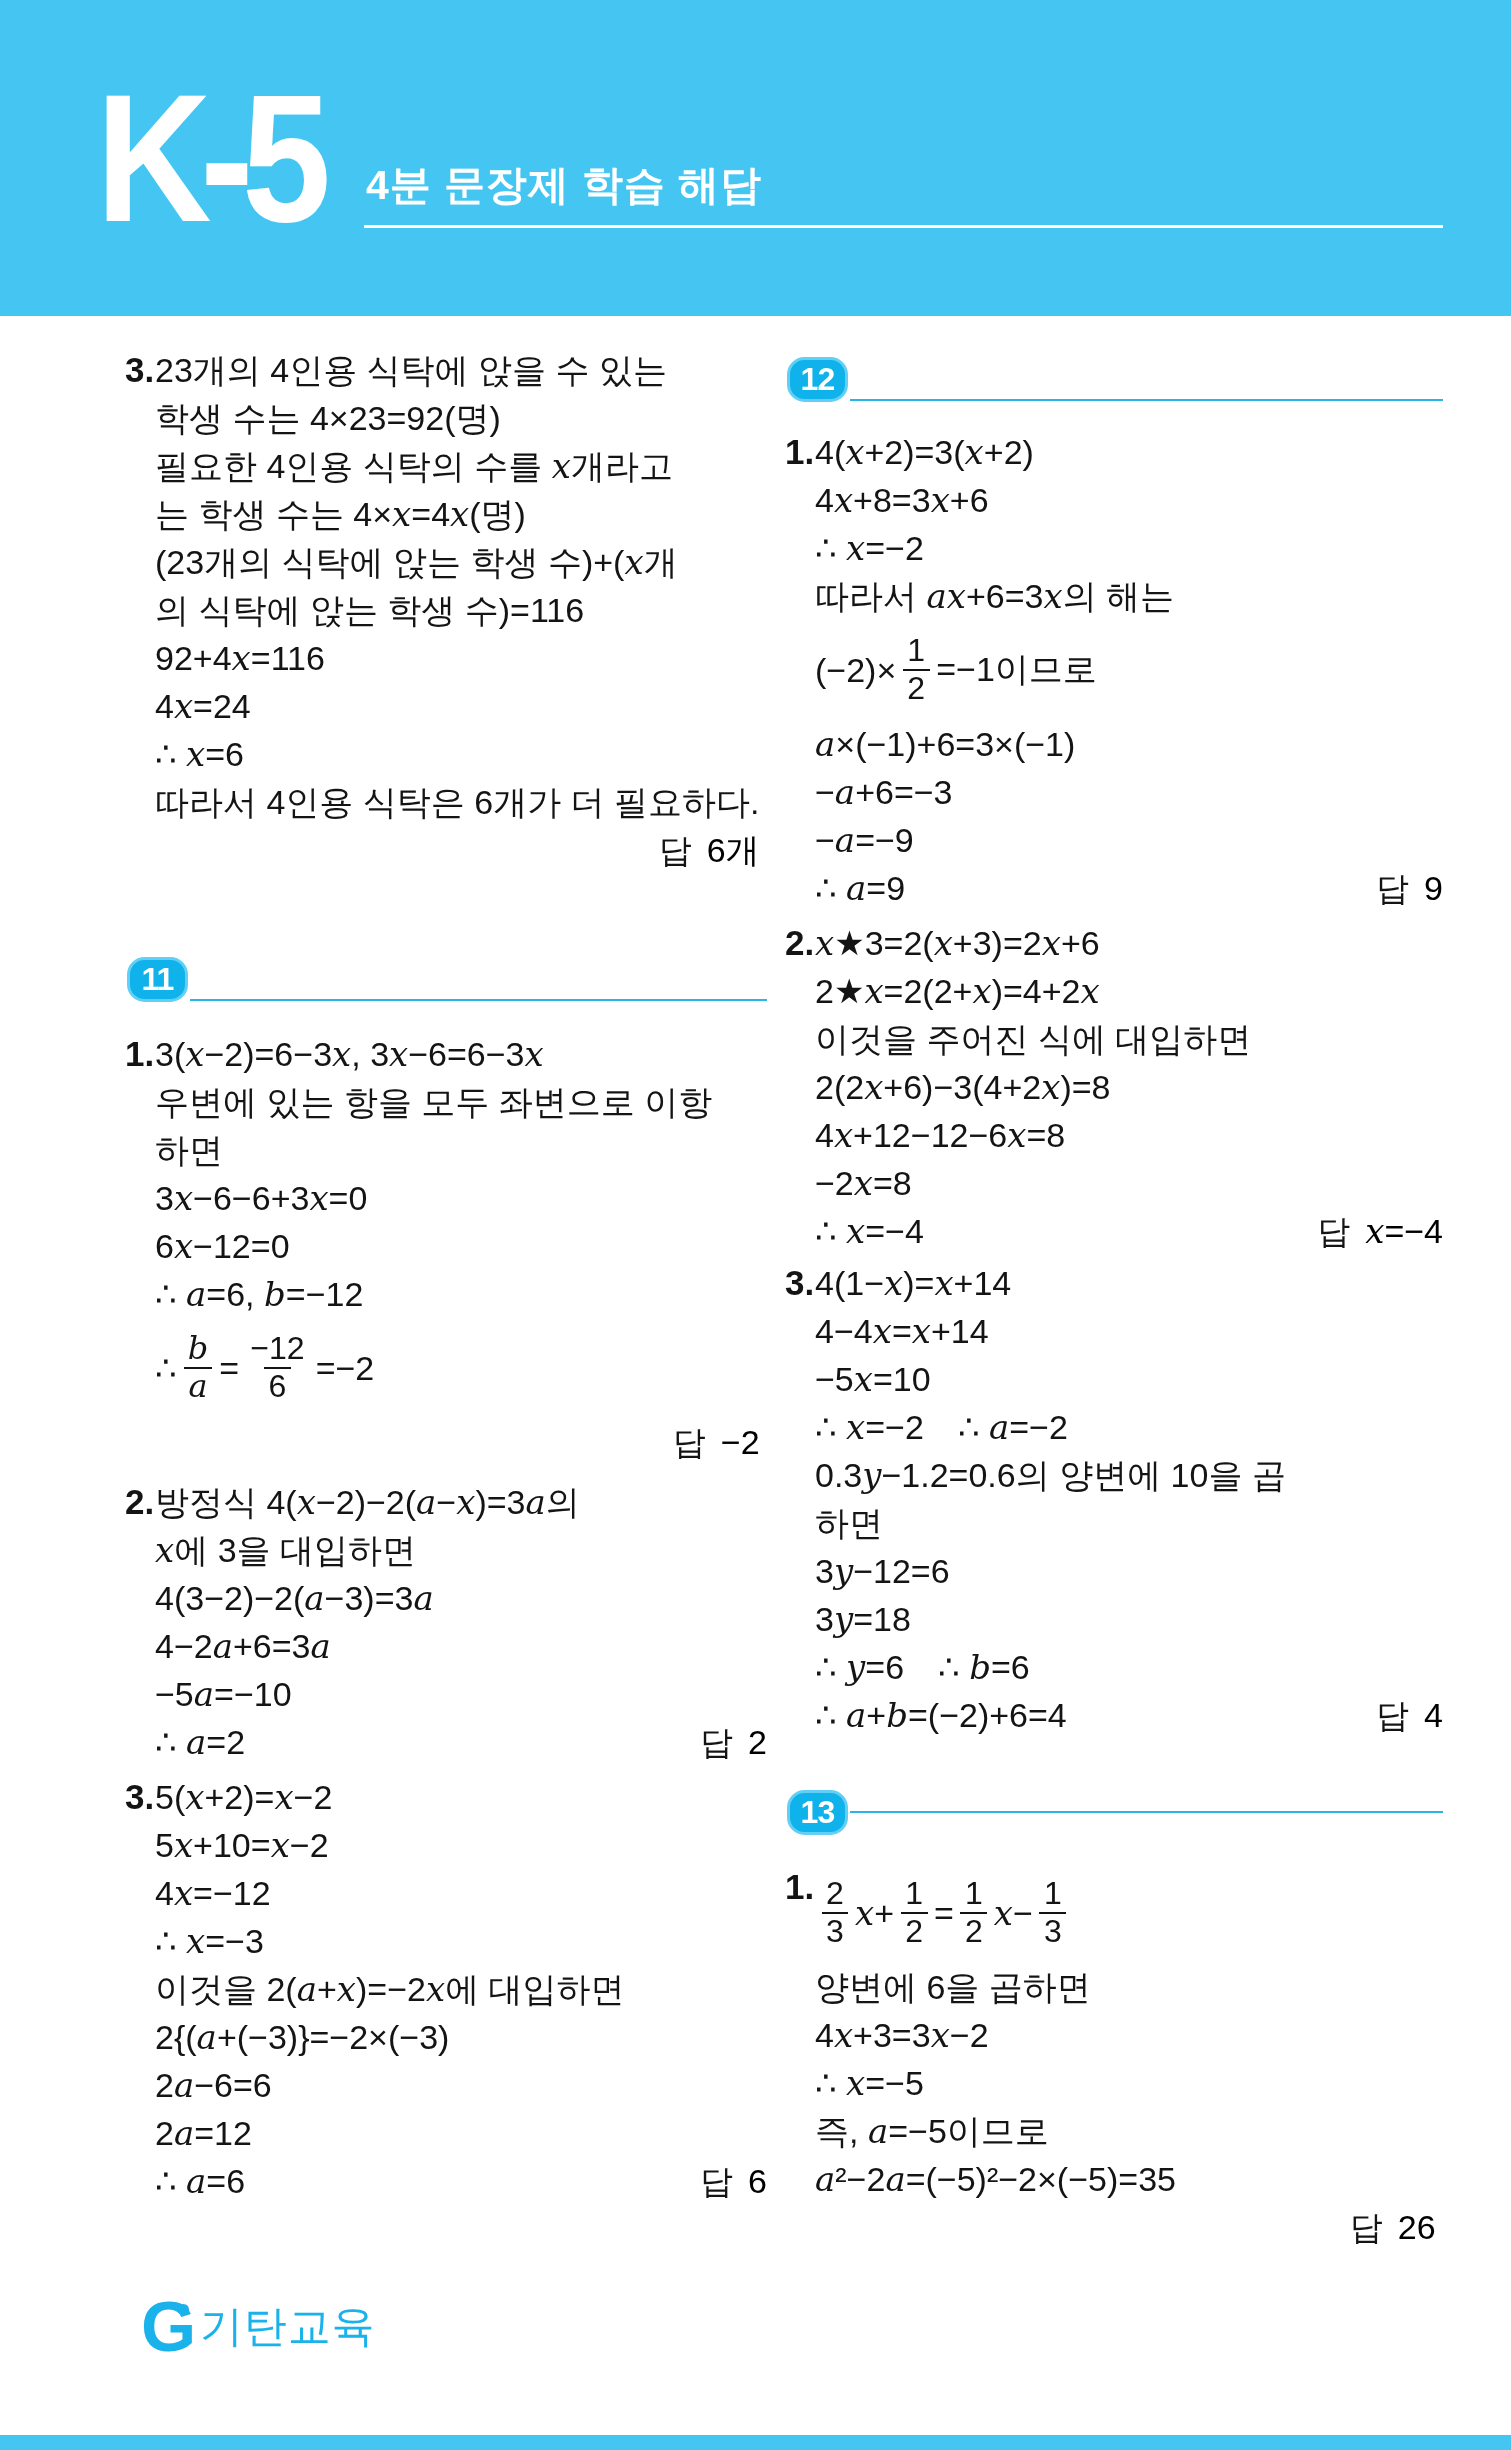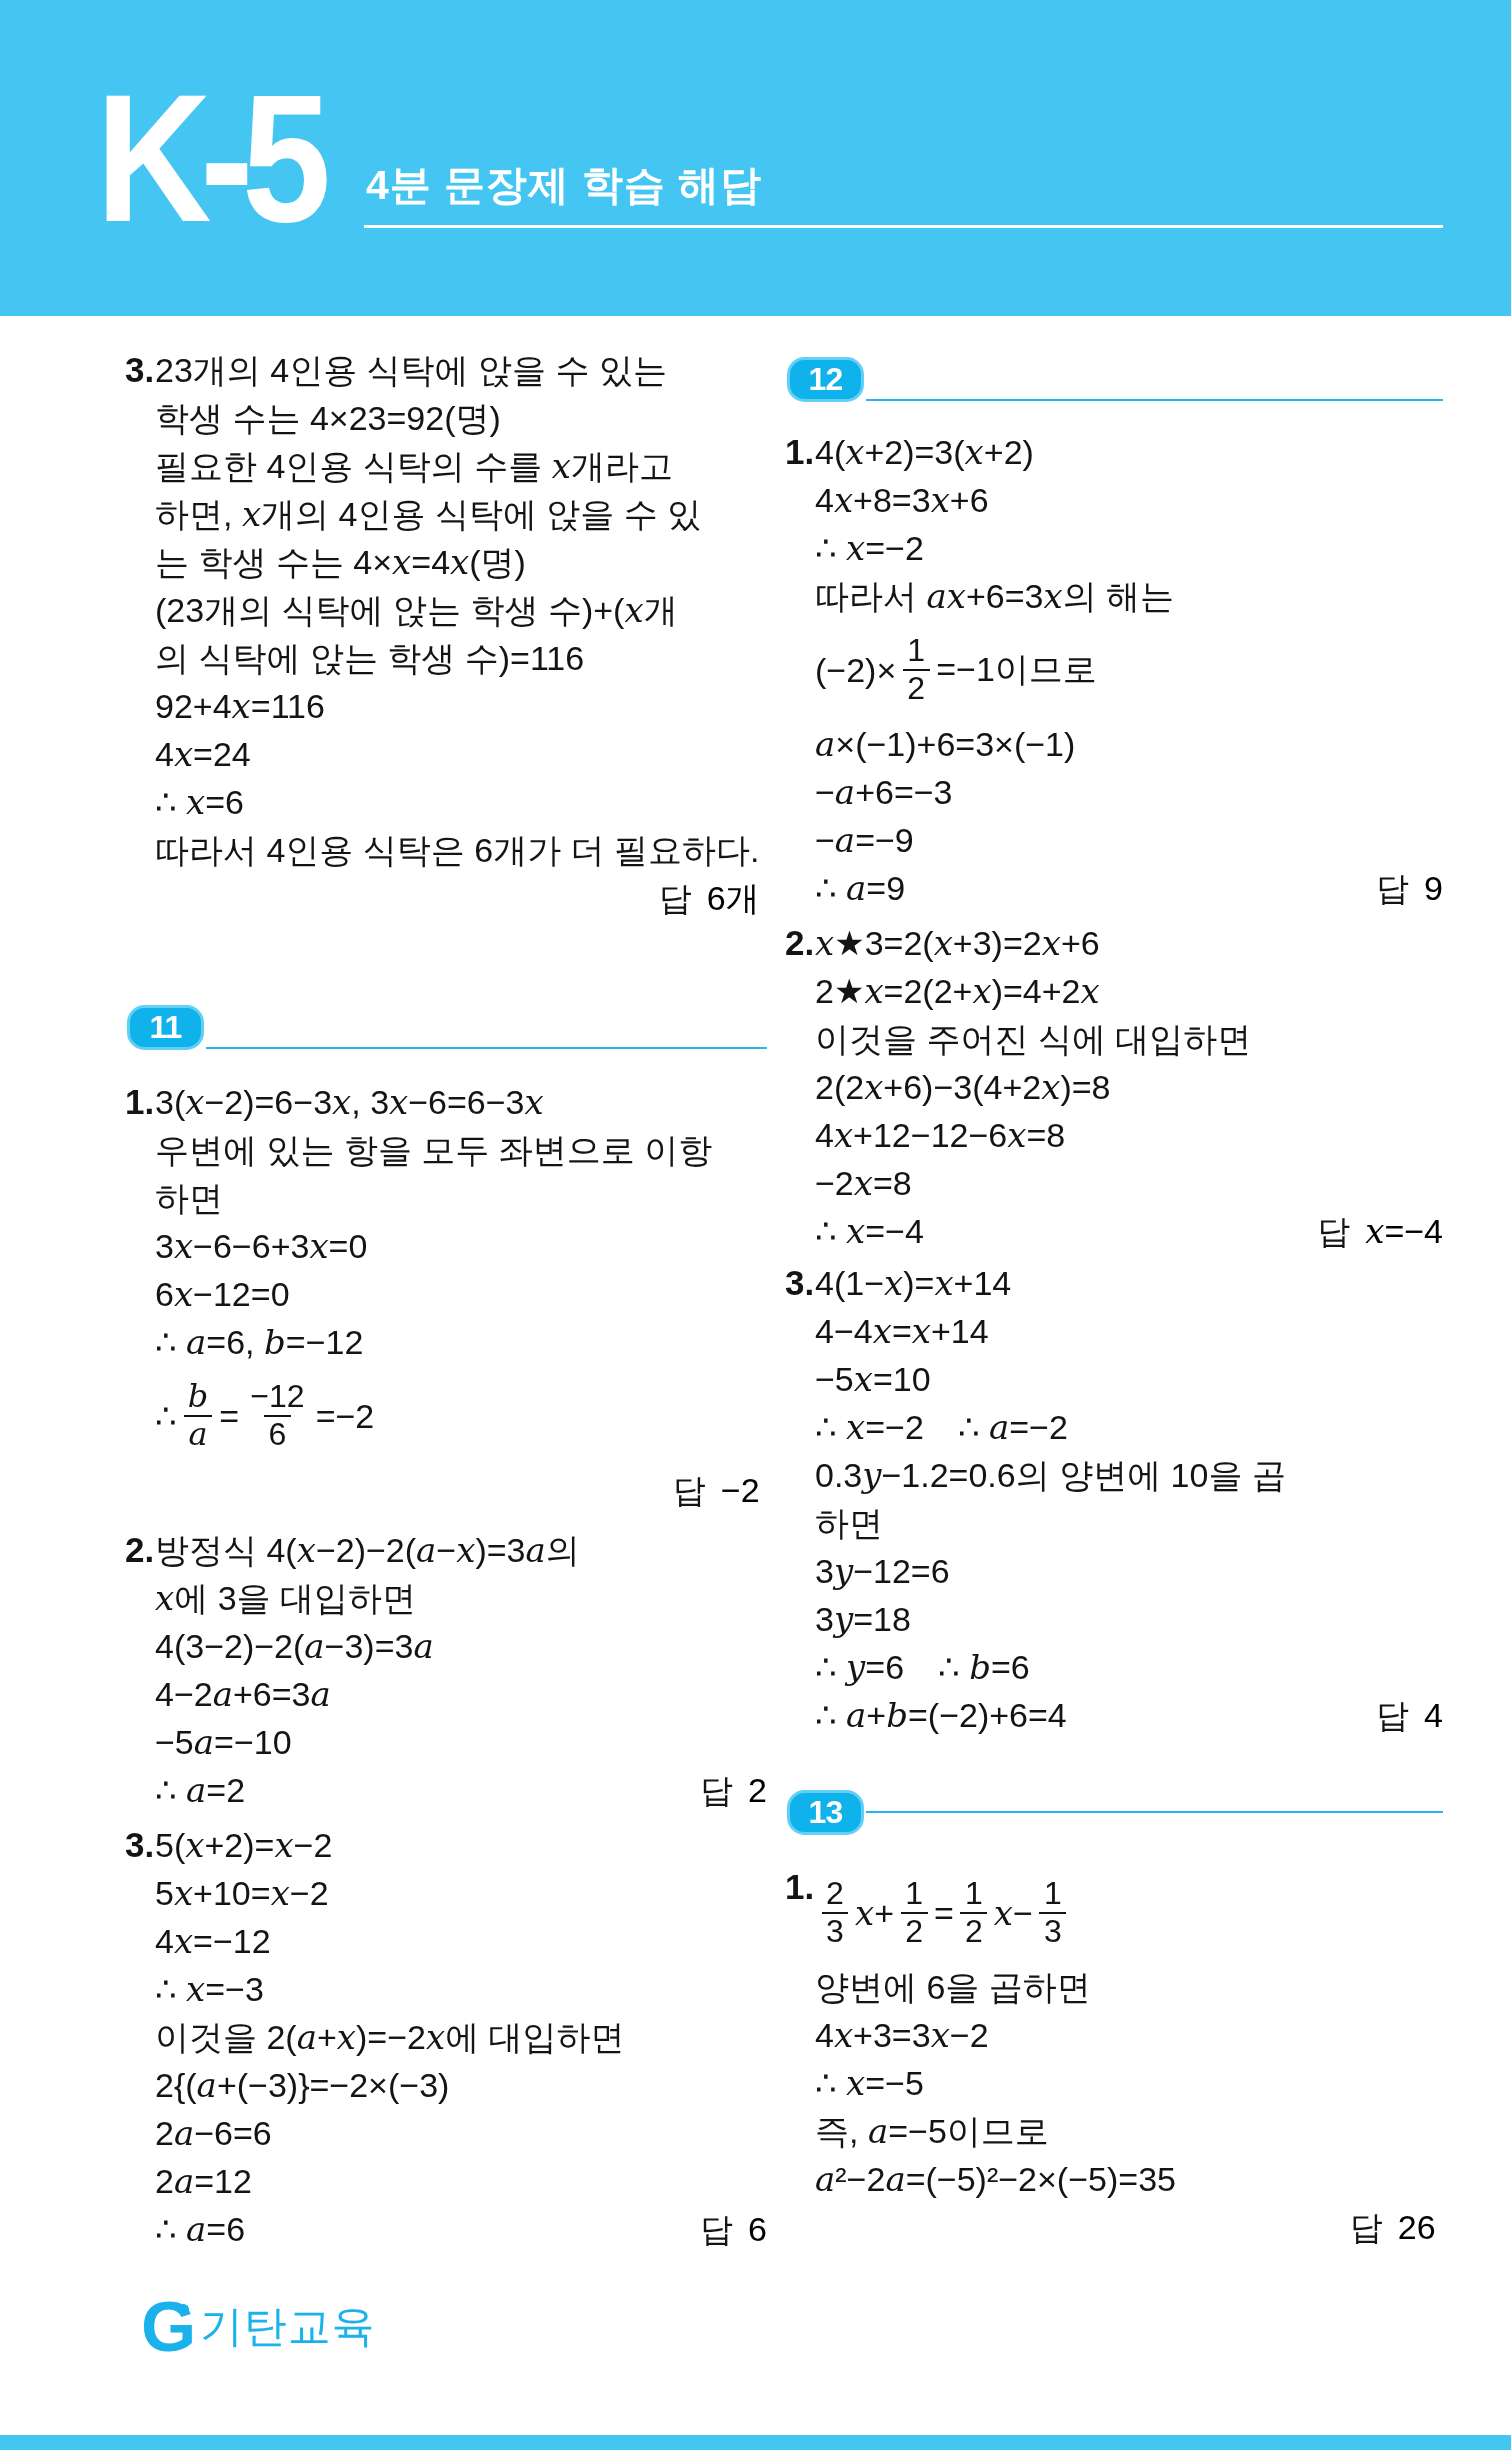--- a/index.html
+++ b/index.html
@@ -26,21 +26,21 @@
   .fn{padding:0 4.6px;}
   .fd{border-top:2.8px solid #141414;padding:0 4.6px;}
   
   .ansrow{display:flex;justify-content:space-between;align-items:baseline;}
   .ansonly{text-align:right;padding-right:7.4px;}
   .ansgrp{display:inline-flex;gap:15px;align-items:baseline;}
   .dap{font-size:33px;color:#141414;}
   .ansv{color:#000000;}
   
   .sec{display:flex;align-items:flex-end;}
-  .badge{width:77px;height:45px;background:#0fb2ea;border:3.7px solid #62cff4;border-radius:17.6px;
+  .badge{width:61px;height:45px;background:#0fb2ea;border:3.7px solid #62cff4;border-radius:17.6px;
          color:#fff;font-weight:900;font-size:32px;display:flex;align-items:center;justify-content:center;
          box-sizing:border-box;letter-spacing:-0.9px;}
   .secrule{flex:1;height:1.9px;background:#29b5ea;margin-bottom:0.9px;margin-left:1.9px;}
   
   .logo{position:absolute;left:141px;top:2295px;display:flex;align-items:center;color:#1ab2ea;}
   .logo-g{font-size:71px;font-weight:900;line-height:.9;position:relative;}
   .logo-dot{position:absolute;left:37px;top:9.3px;width:11px;height:11px;border-radius:50%;background:#1ab2ea;}
   .logo-txt{font-size:43px;font-weight:400;letter-spacing:0.9px;margin-left:3.7px;}
   
   .footer{position:absolute;left:0;bottom:0;width:1511px;height:15px;background:#45c6f2;}
@@ -68,21 +68,20 @@
     <div class="hrule"></div>
   </div>
 
   <div class="col col-left">
 
     <div class="prob mt-first">
       <span class="pnum">3.</span>
       <div class="ln it">23개의 4인용 식탁에 앉을 수 있는</div>
       <div class="ln it">학생 수는 4×23=92(명)</div>
       <div class="ln it">필요한 4인용 식탁의 수를 <i>x</i>개라고</div>
-      <div class="ln it">하면, <i>x</i>개의 4인용 식탁에 앉을 수 있</div>
       <div class="ln it">는 학생 수는 4×<i>x</i>=4<i>x</i>(명)</div>
       <div class="ln it">(23개의 식탁에 앉는 학생 수)+(<i>x</i>개</div>
       <div class="ln it">의 식탁에 앉는 학생 수)=116</div>
       <div class="ln it">92+4<i>x</i>=116</div>
       <div class="ln it">4<i>x</i>=24</div>
       <div class="ln it">∴ <i>x</i>=6</div>
       <div class="ln it">따라서 4인용 식탁은 6개가 더 필요하다.</div>
       <div class="ln ansonly">
         <span class="ansgrp">
             <span class="dap">답</span>

